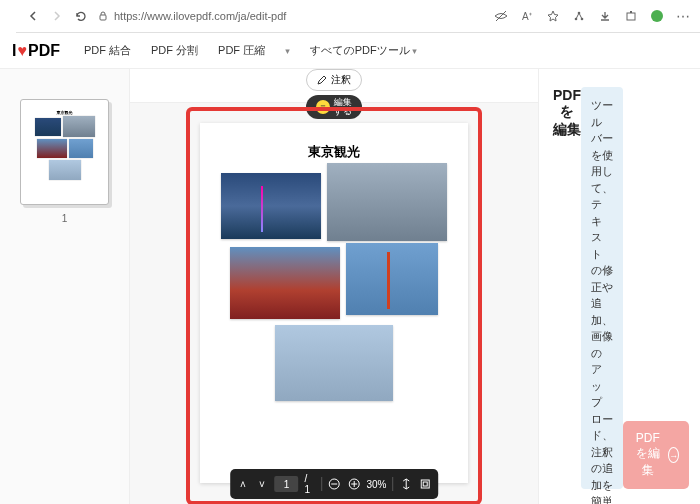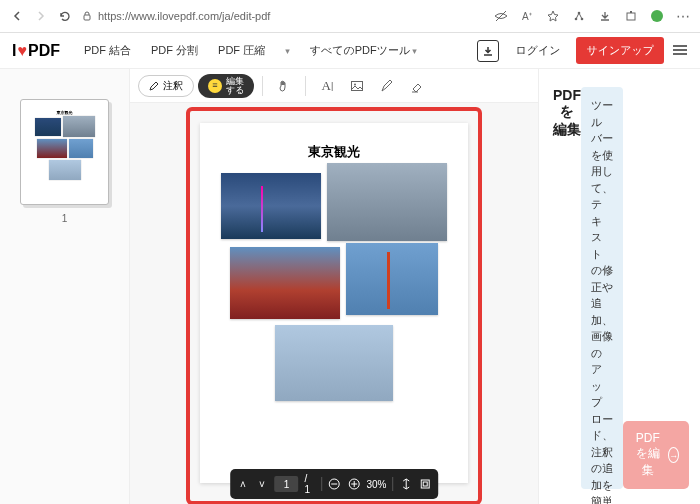--- a/index.html
+++ b/index.html
@@ -1,18 +1,18 @@
 <!DOCTYPE html>
 <html><head>
 <meta charset="utf-8">
 <style>
 * { margin: 0; padding: 0; box-sizing: border-box; font-family: Arial, sans-serif; }
 body { width: 700px; height: 504px; background: #fff; overflow: hidden; }
 
-.browser-bar { height: 28px; display: flex; align-items: center; padding: 16px 10px; gap: 10px; border-bottom: 1px solid #e0e0e0; }
+.browser-bar { height: 28px; display: flex; align-items: center; padding: 16px 10px; gap: 10px; border-bottom: 1px solid #e0e0e0; margin-left: 16px; }
 .br-icon { width: 14px; height: 14px; display: flex; align-items: center; justify-content: center; color: #555; cursor: pointer; }
 .url-box { display: flex; align-items: center; gap: 6px; font-size: 11px; color: #666; }
 .br-right { margin-left: auto; display: flex; gap: 12px; }
 
 .top-nav { height: 36px; display: flex; align-items: center; padding: 0 12px; gap: 4px; border-bottom: 1px solid #eee; }
 .logo { font-weight: bold; font-size: 16px; display: flex; align-items: center; margin-right: 12px; }
 .logo-heart { color: #e53935; margin: 0 1px; }
 .nav-item { font-size: 11px; color: #333; padding: 4px 8px; cursor: pointer; display: flex; align-items: center; gap: 2px; }
 .nav-right { margin-left: auto; display: flex; align-items: center; gap: 8px; }
 .dl-btn { width: 22px; height: 22px; border: 1px solid #333; border-radius: 3px; display: flex; align-items: center; justify-content: center; cursor: pointer; }
@@ -20,21 +20,21 @@
 .menu-icon { cursor: pointer; }
 
 .app-body { display: flex; height: calc(504px - 66px); }
 
 .sidebar-left { width: 130px; background: #fafafa; border-right: 1px solid #eee; padding: 30px 20px; }
 .thumb-wrap { background: #fff; border: 1px solid #bbb; border-radius: 3px; padding: 6px; box-shadow: 3px 3px 0 #ddd; }
 .thumb-page { height: 92px; }
 .thumb-num { text-align: center; font-size: 10px; color: #666; margin-top: 8px; }
 
 .center { flex: 1; display: flex; flex-direction: column; background: #f7f7f7; }
-.toolbar { height: 34px; display: flex; align-items: center; padding: 0 8px; gap: 4px; background: #fff; border-bottom: 1px solid #eee; }
+.toolbar { height: 34px; display: flex; align-items: center; padding: 0 8px; gap: 4px; background: #fff; border-bottom: 1px solid #eee; flex-direction: column; }
 .annot-btn { display: flex; align-items: center; gap: 4px; border: 1px solid #ccc; border-radius: 14px; padding: 3px 10px; font-size: 10px; cursor: pointer; }
 .edit-btn { display: flex; align-items: center; gap: 4px; background: #333; color: #fff; border-radius: 14px; padding: 3px 10px; font-size: 9px; line-height: 1; cursor: pointer; }
 .edit-btn .circ { width: 14px; height: 14px; border-radius: 50%; background: #ffd93d; display: flex; align-items: center; justify-content: center; color: #333; font-size: 9px; }
 .tool-sep { width: 1px; height: 20px; background: #ddd; margin: 0 4px; }
 .tool-ic { width: 26px; height: 26px; display: flex; align-items: center; justify-content: center; color: #666; cursor: pointer; border-radius: 3px; }
 
 .canvas-wrap { flex: 1; position: relative; padding: 10px 30px; }
 .red-sel { position: absolute; border: 4px solid #e53935; border-radius: 6px; top: 4px; left: 50%; transform: translateX(-50%); width: 296px; height: 398px; pointer-events: none; }
 .page-view { width: 268px; height: 360px; background: #fff; margin: 10px auto 0; box-shadow: 0 1px 4px rgba(0,0,0,0.15); padding: 20px 10px; }
 .page-title { font-weight: bold; font-size: 13px; text-align: center; margin-bottom: 12px; }
@@ -143,34 +143,20 @@
   <div class="nav-item">PDF 結合</div>
   <div class="nav-item">PDF 分割</div>
   <div class="nav-item">PDF 圧縮</div>
   <div class="nav-item">
       <span class="chev">▾</span>
     </div>
   <div class="nav-item">
       <span>すべてのPDFツール</span>
       <span class="chev">▾</span>
     </div>
-  <div class="nav-right">
-    <div class="dl-btn">
-        <svg width="12" height="12" viewBox="0 0 12 12">
-          <path d="M6 2 V7 M3.5 5 L6 7.5 L8.5 5 M2 10 H10" stroke="#333" fill="none" stroke-width="1.5"></path>
-        </svg>
-      </div>
-    <div class="nav-item">ログイン</div>
-    <div class="signup-btn">サインアップ</div>
-    <div class="menu-icon"><svg width="16" height="12" viewBox="0 0 16 12">
-          <line x1="1" y1="2" x2="15" y2="2" stroke="#333" stroke-width="1.5"></line>
-          <line x1="1" y1="6" x2="15" y2="6" stroke="#333" stroke-width="1.5"></line>
-          <line x1="1" y1="10" x2="15" y2="10" stroke="#333" stroke-width="1.5"></line>
-        </svg></div>
-  </div>
 </div>
 
 <div class="app-body">
   <div class="sidebar-left">
     <div class="thumb-wrap">
       <div class="thumb-page">
         <div class="thumb-mini">
           <div class="tm-title">東京観光</div>
           <div class="tm-row">
               <div class="tm-box" style="width:26px;height:18px;background:linear-gradient(#2a4a7a,#1a3a5a)"></div>

